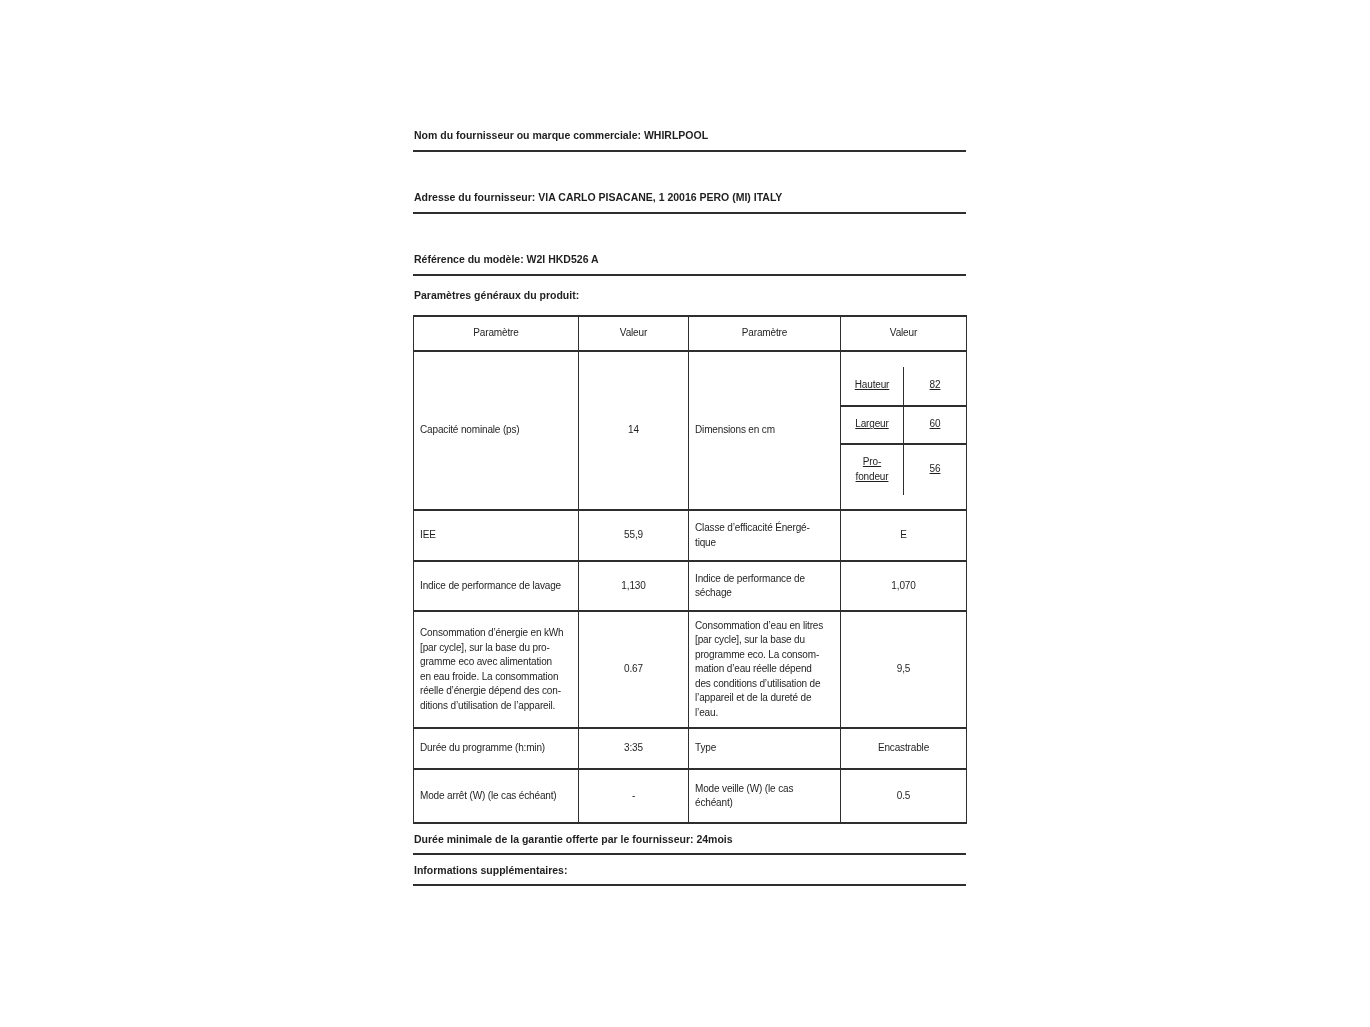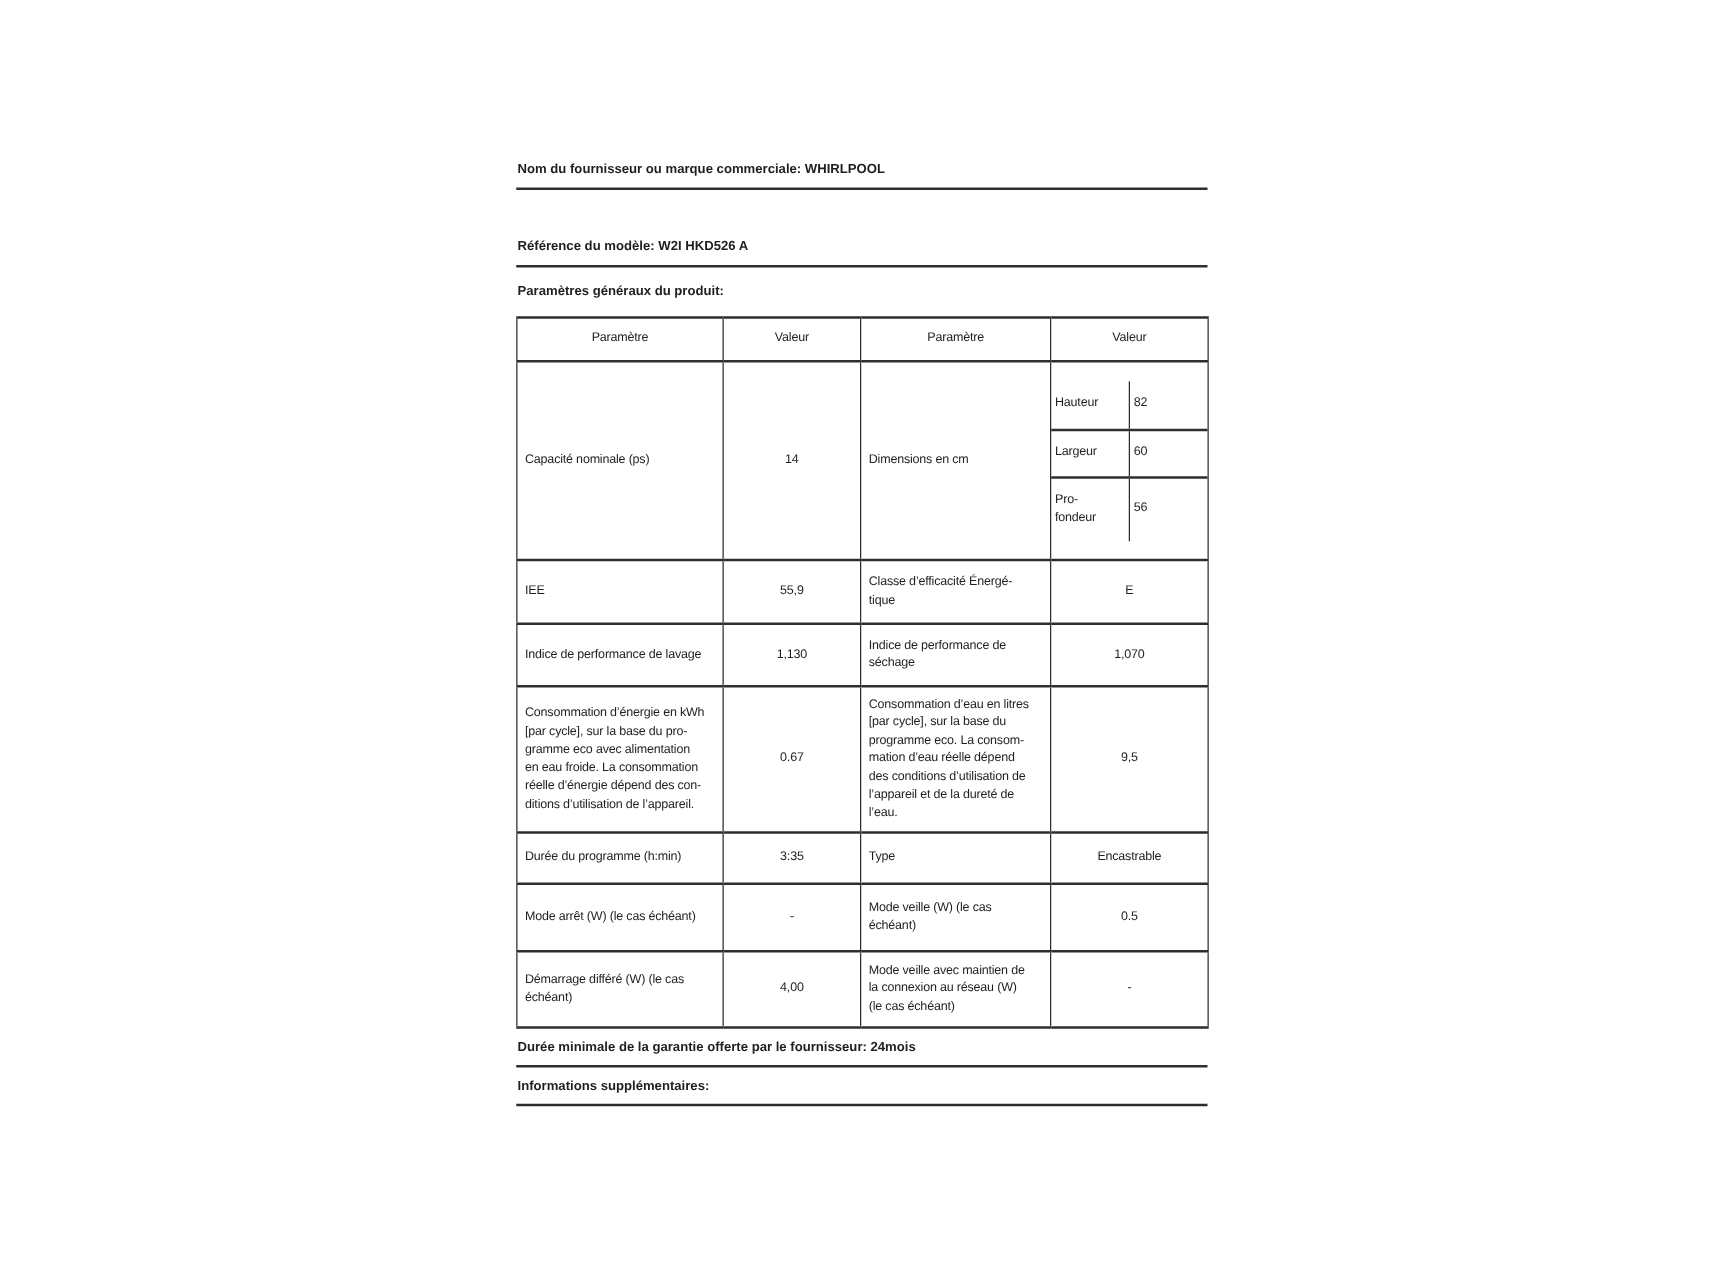--- a/index.html
+++ b/index.html
@@ -74,25 +74,26 @@
     border-collapse: collapse;
     table-layout: fixed;
     width: 100%;
     height: 100%;
     font-size: 10px;
     letter-spacing: -0.15px;
   }
   table.subtable td {
     border: none;
     border-bottom: 2px solid #2e2e2e;
-    text-align: left;
+    text-align: center;
     vertical-align: middle;
     padding: 3px 3px;
     line-height: 14.5px;
     white-space: pre-line;
+    text-decoration: underline;
   }
   table.subtable td.lbl {
     border-right: 1.5px solid #2e2e2e;
   }
   table.subtable tr:last-child td {
     border-bottom: none;
   }
   .footer-row {
     font-weight: bold;
     font-size: 10.5px;
@@ -102,20 +103,21 @@
   }
 </style>
 </head>
 <body>
 
 <div class="sheet">
 
 
   <div class="info-row">Nom du fournisseur ou marque commerciale: WHIRLPOOL</div>
 
+  <div class="info-row">Adresse du fournisseur: VIA CARLO PISACANE, 1 20016 PERO (MI) ITALY</div>
 
   <div class="info-row">Référence du modèle: W2I HKD526 A</div>
 
   <div class="heading-row">Paramètres généraux du produit:</div>
 
   <table class="params">
     <colgroup>
       <col style="width:165px">
       <col style="width:110px">
       <col style="width:152px">
@@ -196,29 +198,20 @@
 
 
     <tr style="height:54px">
       <td>Mode arrêt (W) (le cas échéant)</td>
       <td class="c">-</td>
       <td>Mode veille (W) (le cas
 échéant)</td>
       <td class="c">0.5</td>
     </tr>
 
-    <tr style="height:61px">
-      <td>Démarrage différé (W) (le cas
-échéant)</td>
-      <td class="c">4,00</td>
-      <td>Mode veille avec maintien de
-la connexion au réseau (W)
-(le cas échéant)</td>
-      <td class="c">-</td>
-    </tr>
   </tbody>
     </table>
 
   <div class="footer-row">Durée minimale de la garantie offerte par le fournisseur: 24mois</div>
 
   <div class="footer-row">Informations supplémentaires:</div>
 
 </div>
 
 </body></html>

